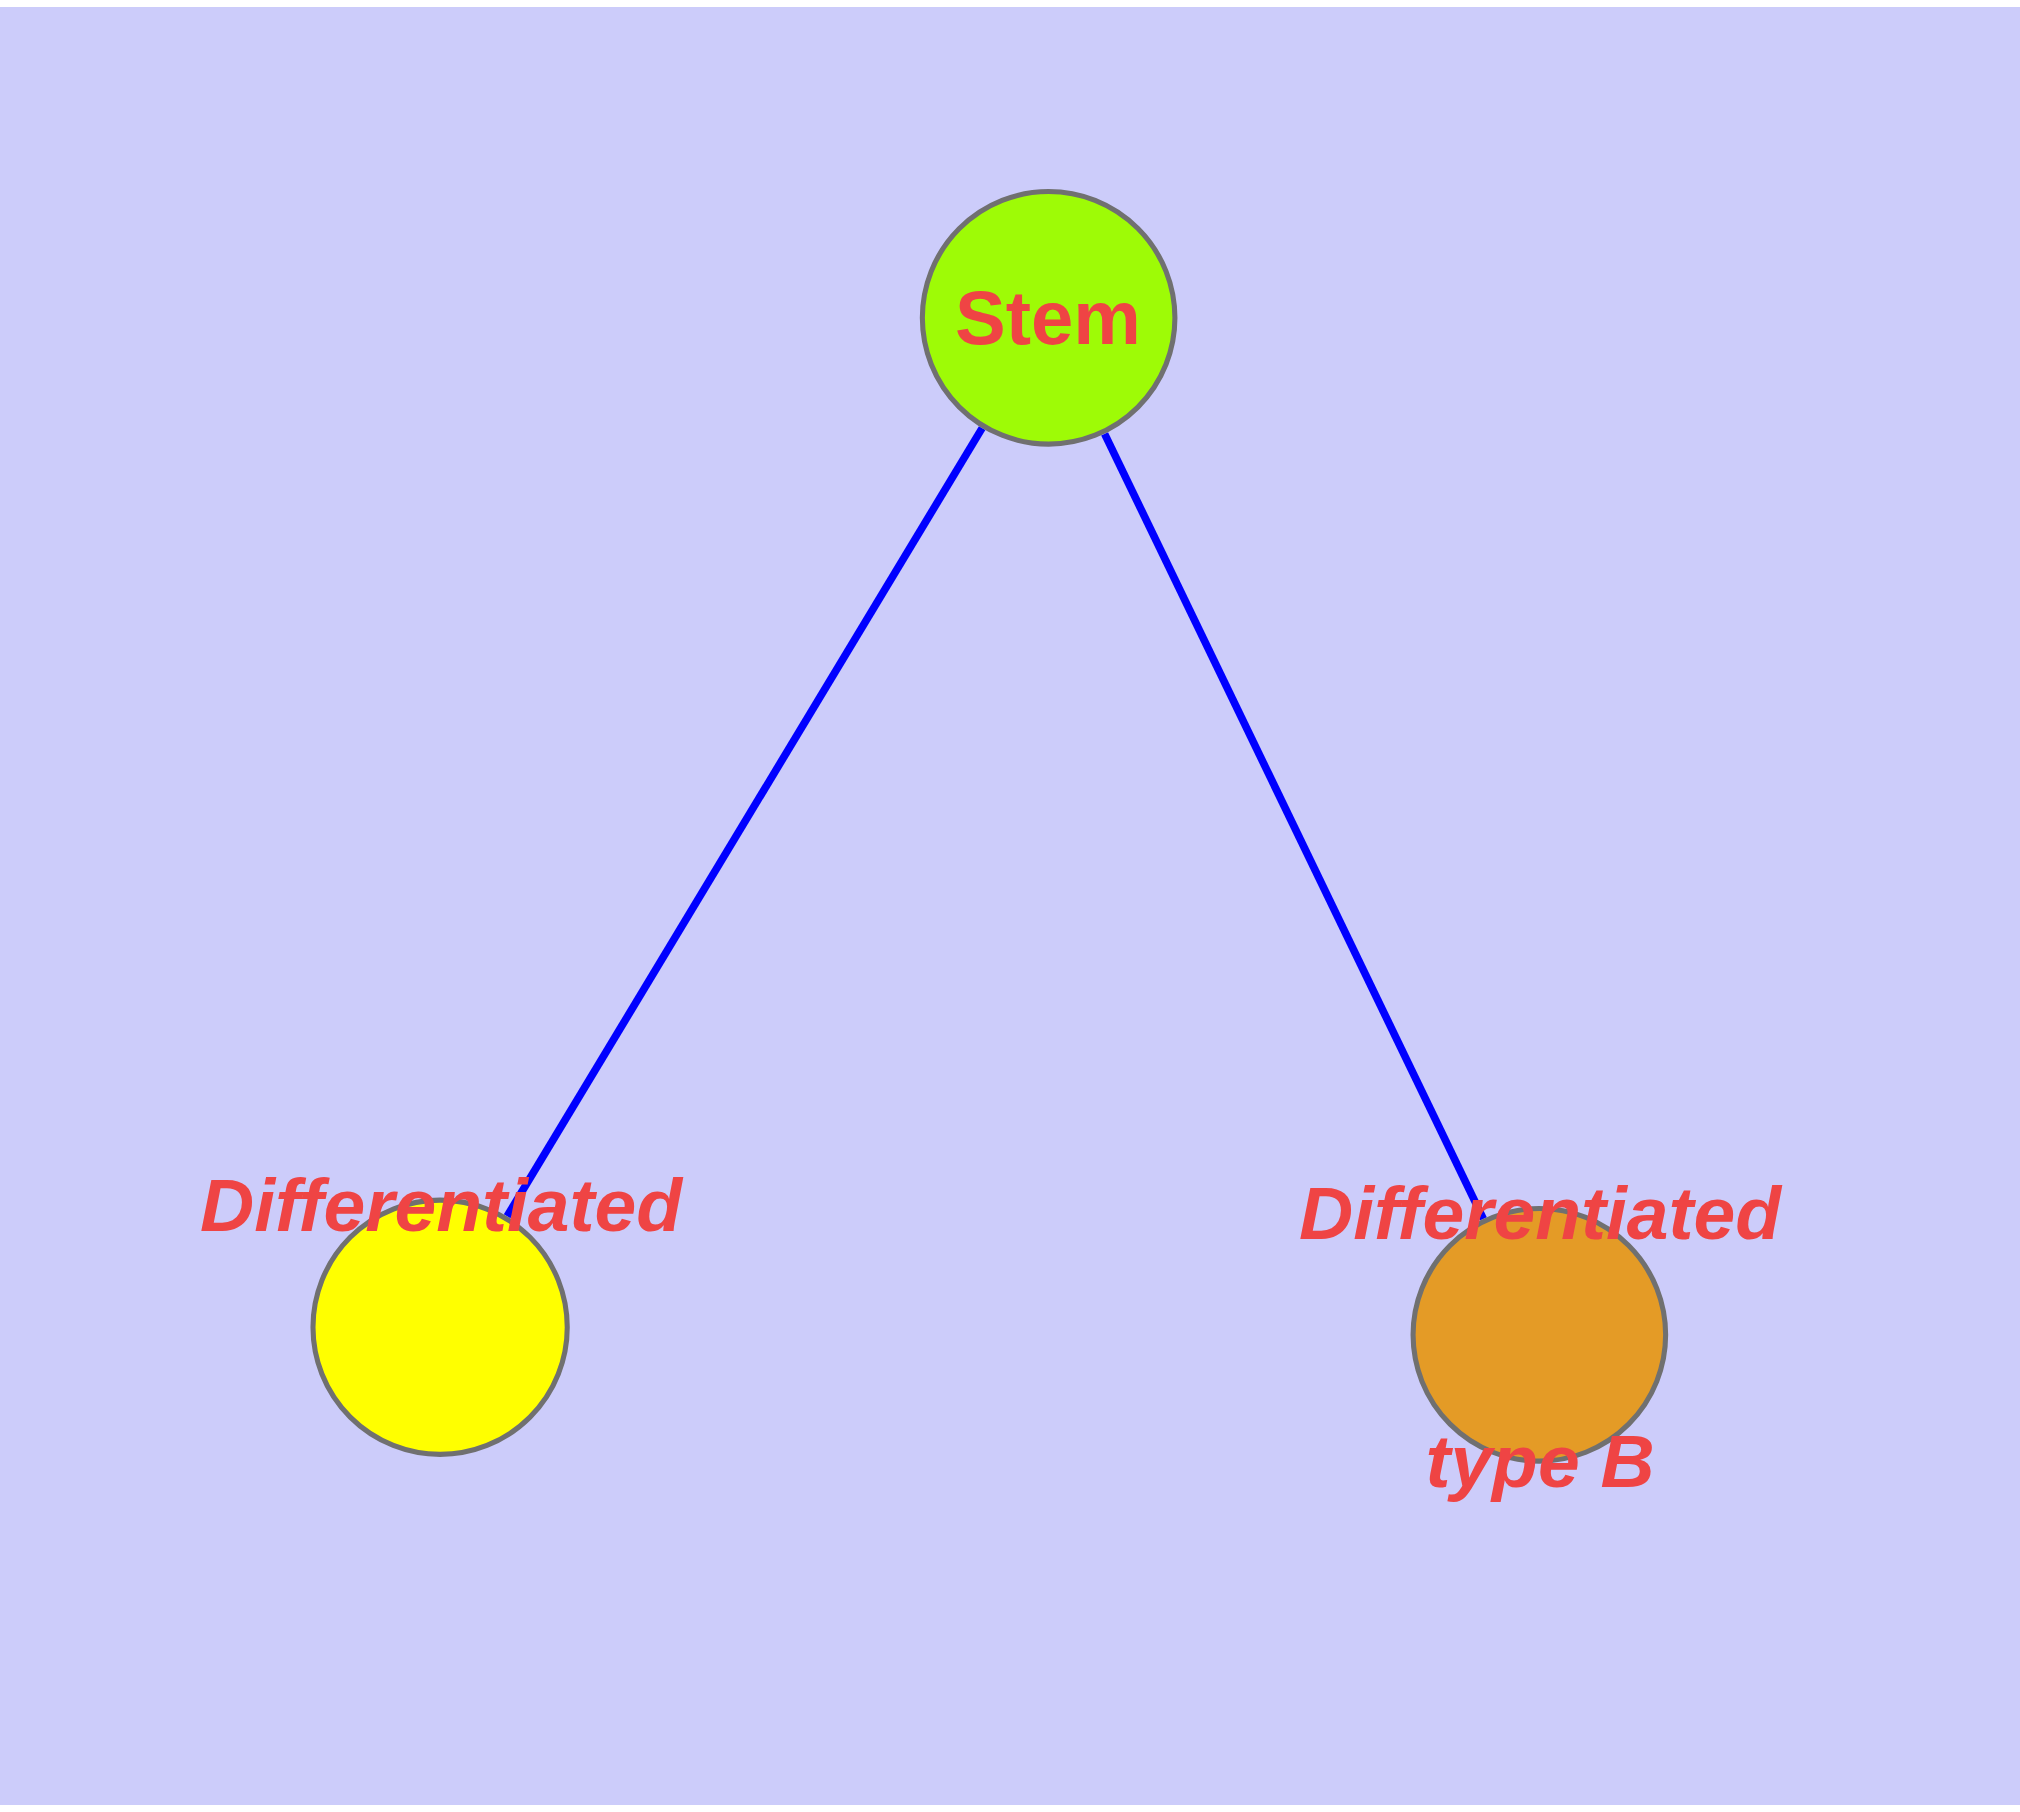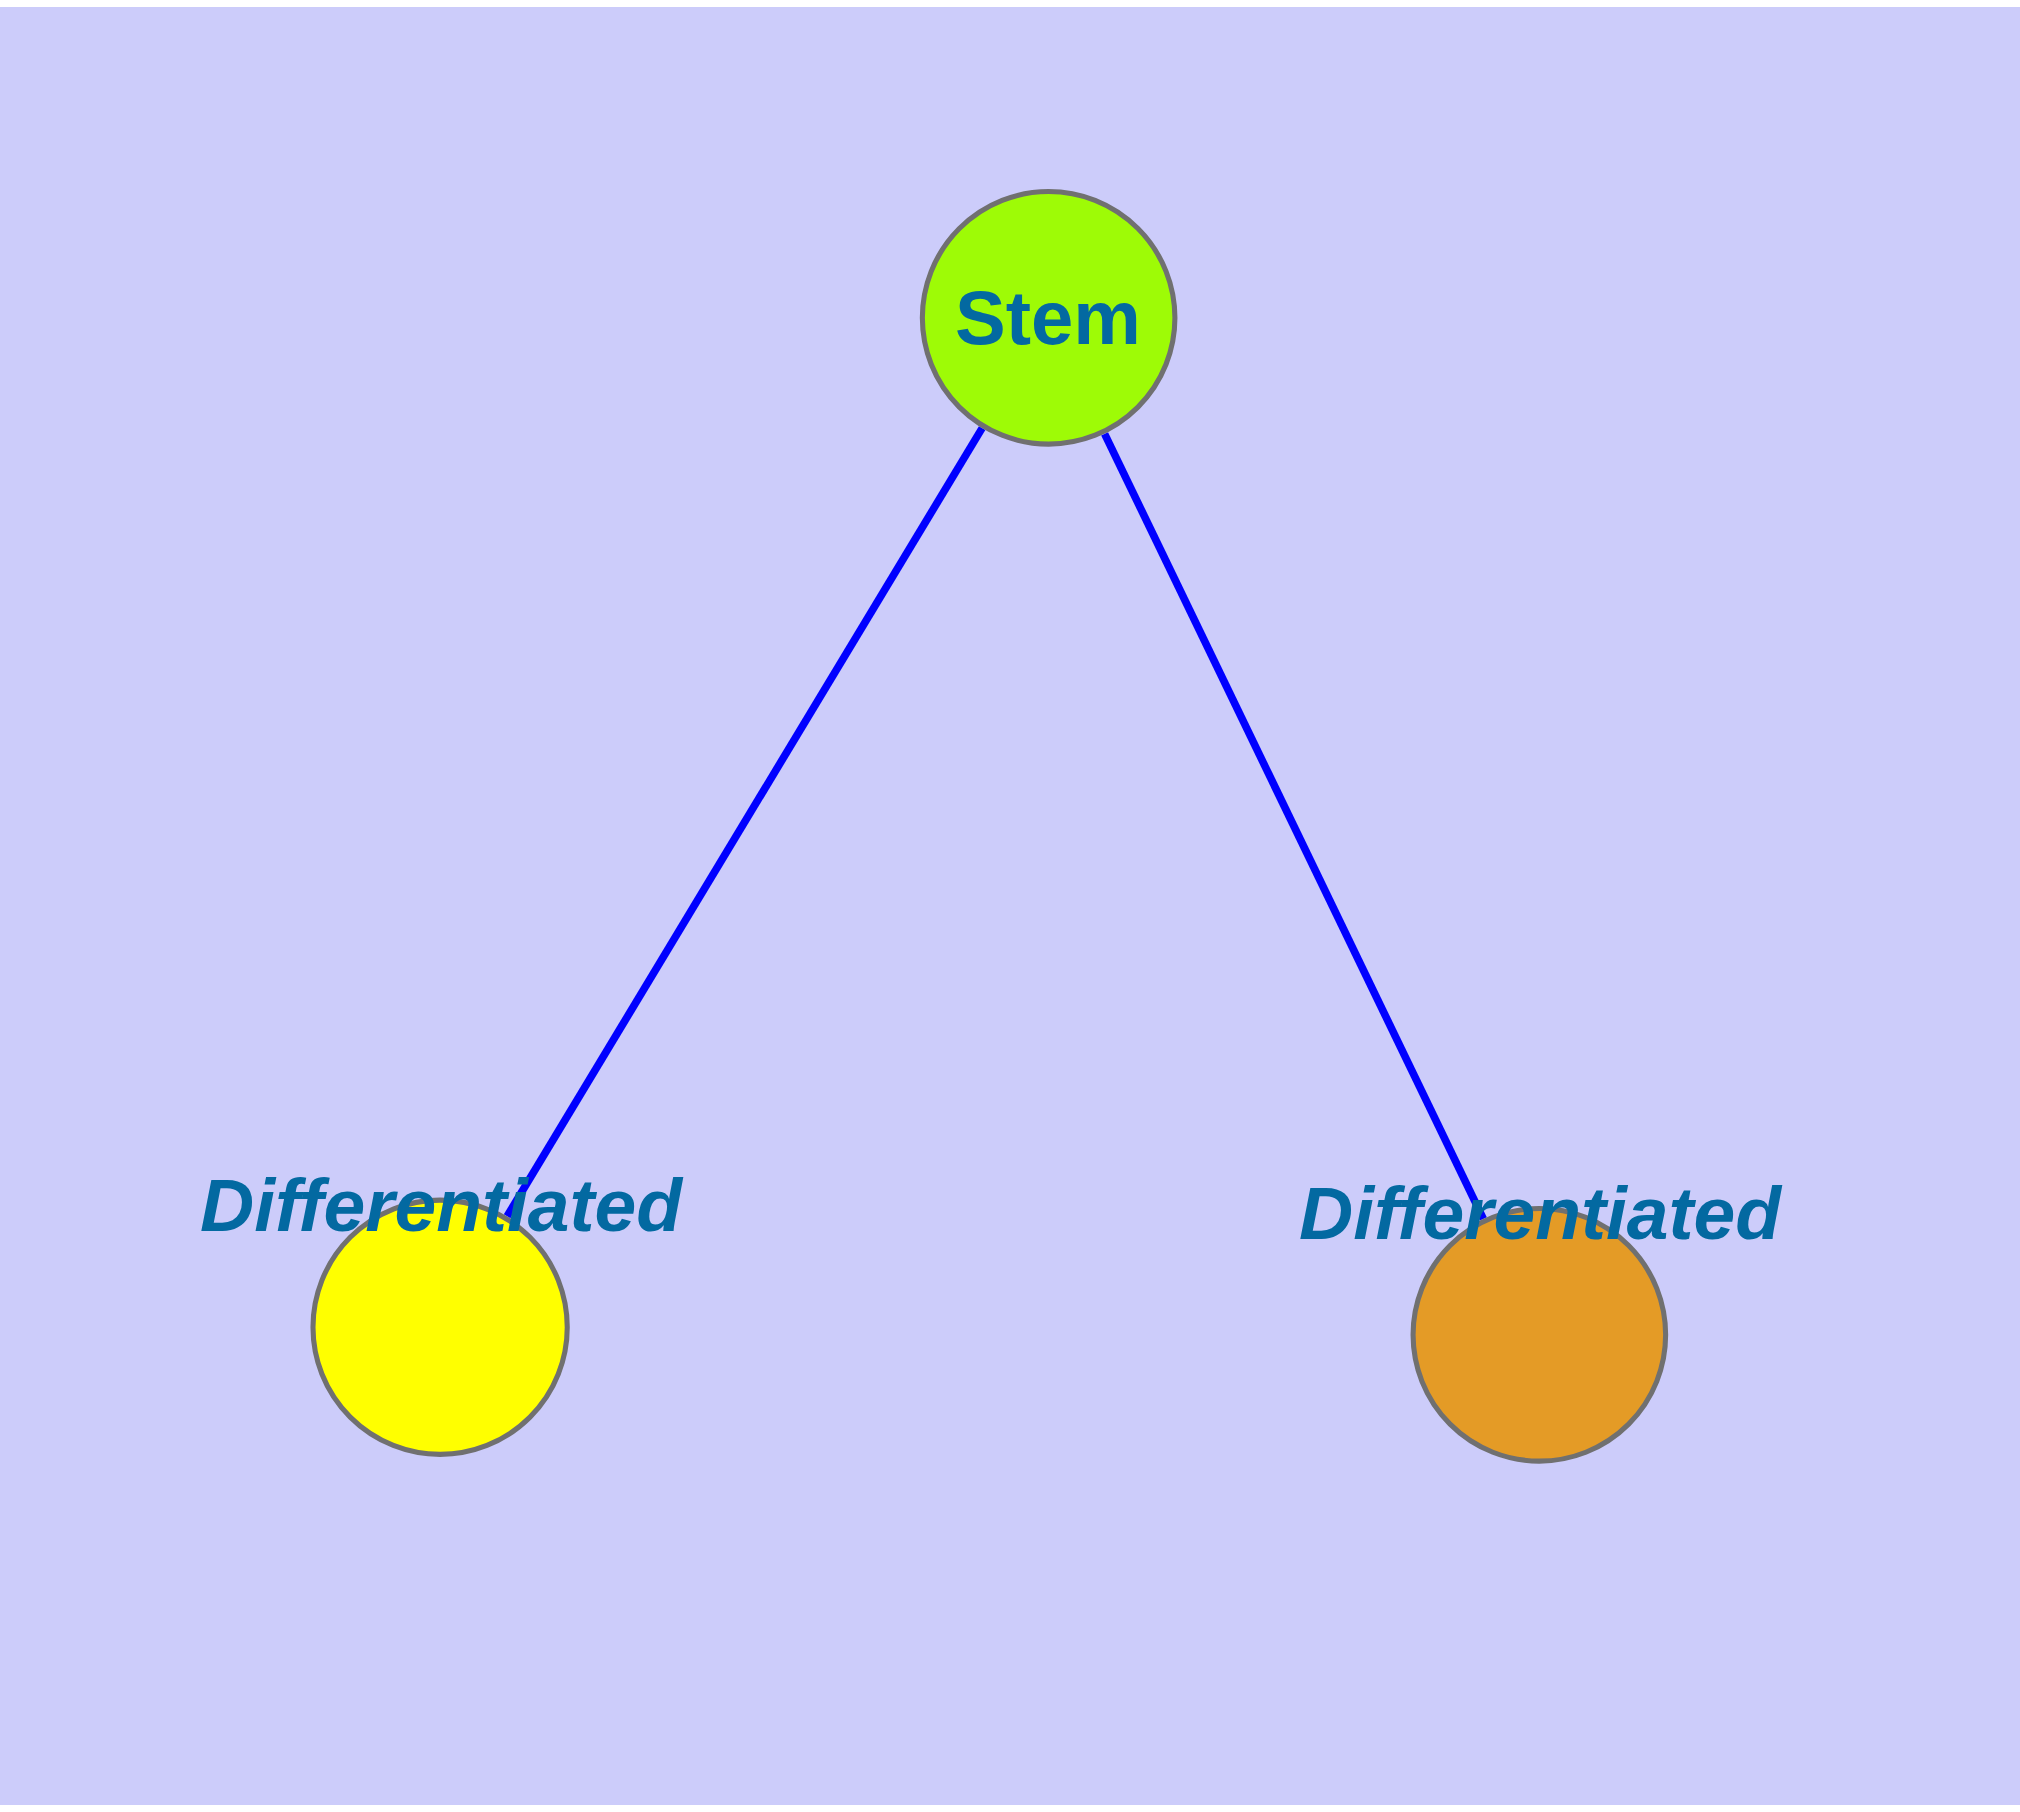--- a/index.html
+++ b/index.html
@@ -28,21 +28,21 @@
     position: absolute;
     left: 0;
     top: 0;
     width: 2021px;
     height: 1812px;
     display: block;
   }
   .node-label {
     position: absolute;
     text-align: center;
-    color: #0369a1;
+    color: #ef4444;
     font-weight: bold;
     line-height: 1.10;
     white-space: pre;
     pointer-events: none;
     -webkit-font-smoothing: antialiased;
   }
   .node-label.single {
     font-size: 76px;
   }
   .node-label.multi {
@@ -72,16 +72,17 @@
   </svg>
 
   <div class="node-label single" id="label-0" style="left: 955px; top: 276px;">Stem</div>
 
   <div class="node-label multi" id="label-1" style="left: 200px; top: 999px;">
     <div>Differentiated</div>
   </div>
 
   <div class="node-label multi" id="label-2" style="left: 1299px; top: 1007px;">
     <div>Differentiated</div>
+    <div>type B</div>
   </div>
 
 </div>
 
 
 </body></html>

